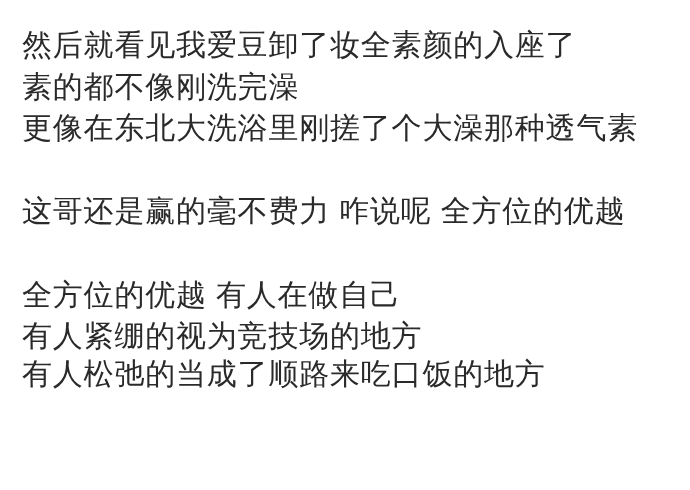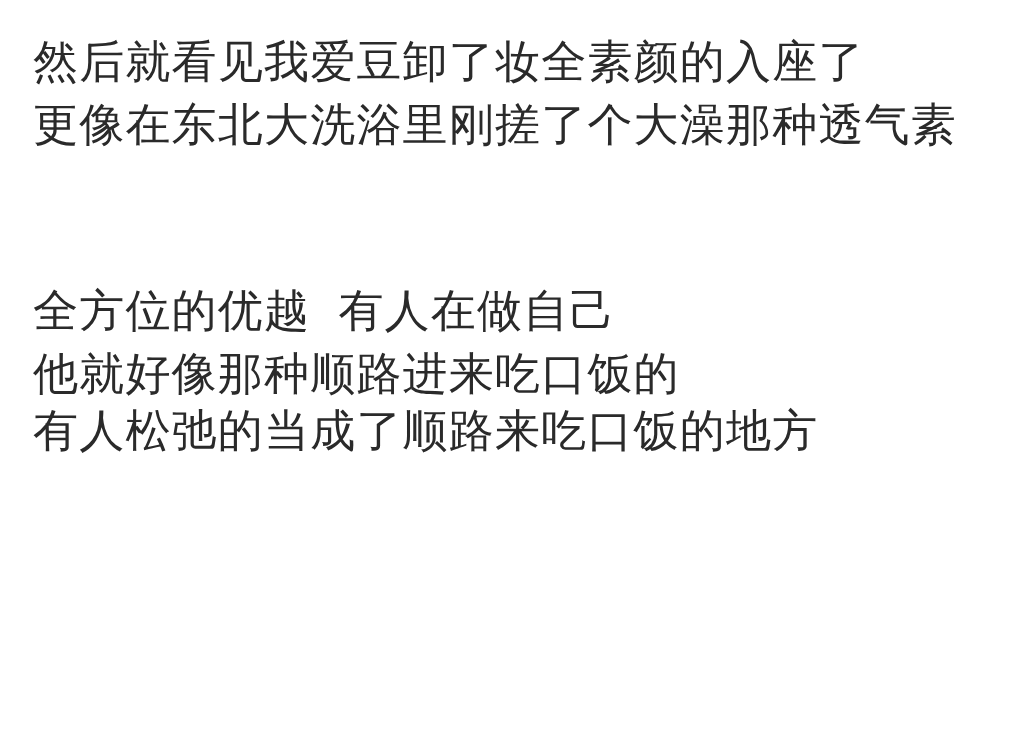--- a/index.html
+++ b/index.html
@@ -22,30 +22,31 @@
     font-size: 30px;
     font-weight: 400;
     letter-spacing: 0.8px;
     color: #2a2a2a;
   }
   .post p {
     margin: 0;
     height: 41.6px;
     line-height: 41.6px;
     white-space: pre;
-    font-family: Liberation Mono, monospace;
   }
   .post p.clipped {
     margin-top: -4px;
   }
 </style>
 </head>
 <body>
 
 <div class="post">
   <p>然后就看见我爱豆卸了妆全素颜的入座了</p>
+  <p>素的都不像刚洗完澡</p>
   <p>更像在东北大洗浴里刚搓了个大澡那种透气素</p>
   <p></p>
+  <p>这哥还是赢的毫不费力 咋说呢 全方位的优越</p>
   <p></p>
   <p>全方位的优越 有人在做自己</p>
-  <p>他就好像那种顺路进来吃口饭的</p>
+  <p>有人紧绷的视为竞技场的地方</p>
   <p class="clipped">有人松弛的当成了顺路来吃口饭的地方</p>
 </div>
 
 </body></html>

